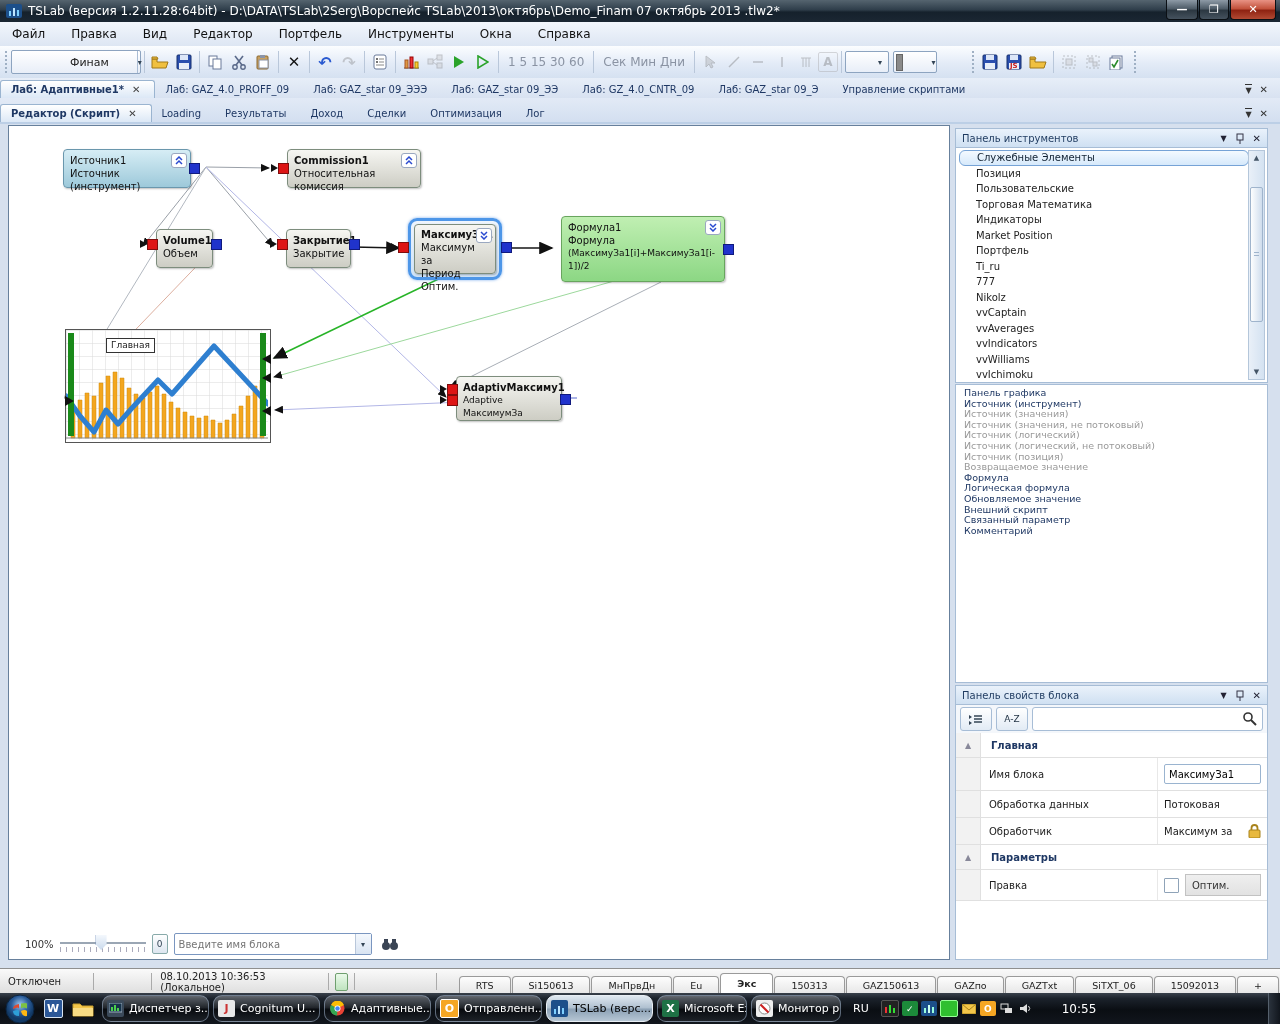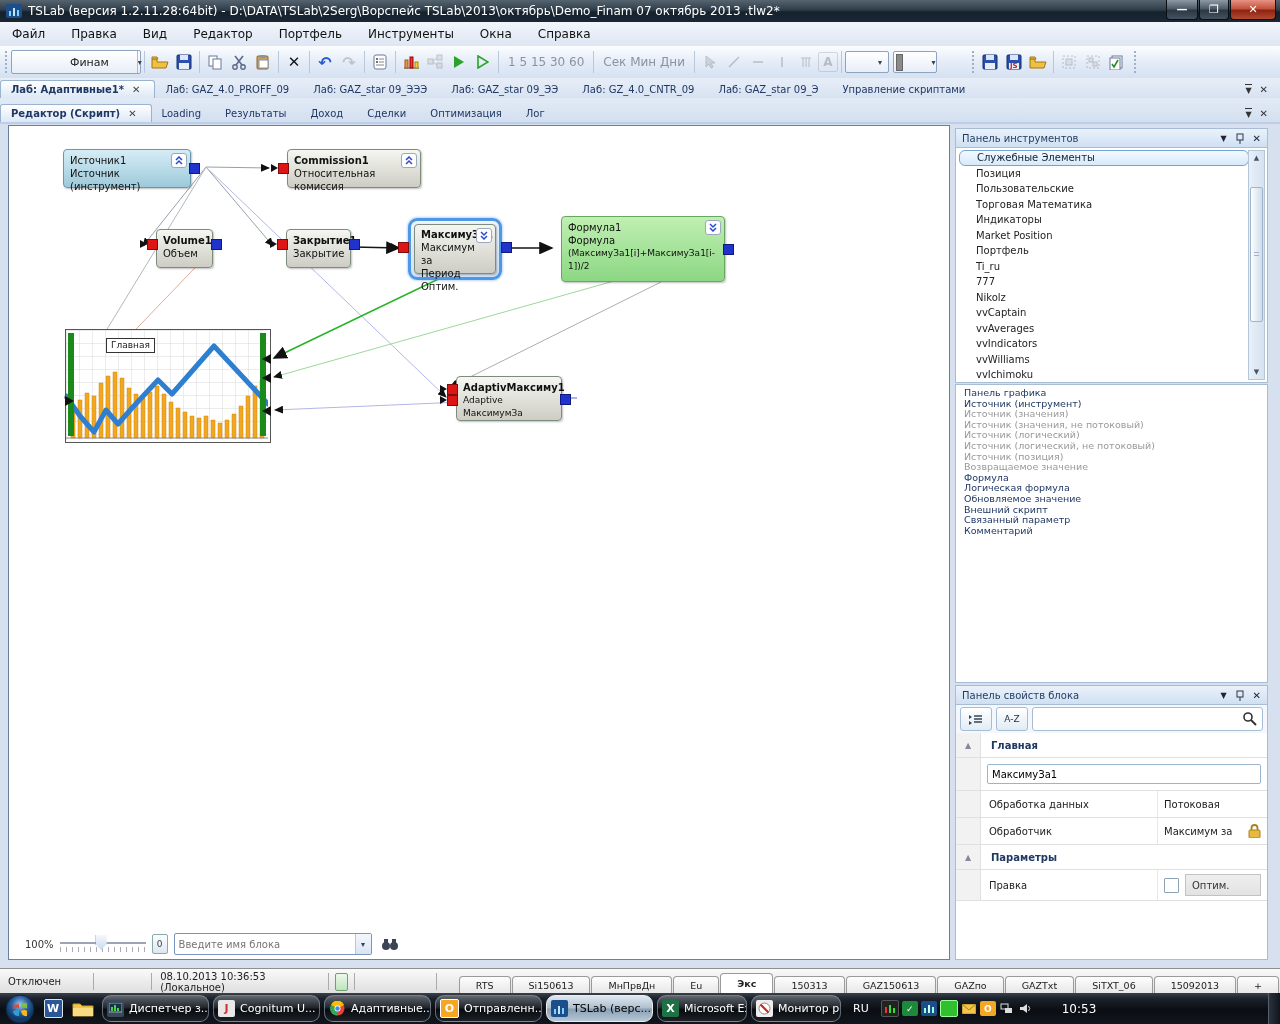--- a/index.html
+++ b/index.html
@@ -607,20 +607,21 @@
           </svg>
       </div>
     </div>
     <div class="pgrid">
       <div class="prow" style="height:24px">
         <div class="pgut">▲</div>
         <div class="psec" style="padding-left:10px">Главная</div>
       </div>
       <div class="prow" style="height:32px">
         <div class="pgut"></div>
+        <div class="plabel">Имя блока</div>
         <div class="pval">
             <input class="pinput" value="МаксимуЗа1" style="">
           </div>
       </div>
       <div class="prow" style="height:26px">
         <div class="pgut"></div>
         <div class="plabel">Обработка данных</div>
         <div class="pval">Потоковая</div>
       </div>
       <div class="prow" style="height:26px">
@@ -787,17 +788,17 @@
             <rect x="5" y="5" width="7" height="5" fill="#ddd"></rect>
           </svg>
         </span>
       <span class="trayico">
           <svg width="12" height="11">
             <polygon points="0,4 3,4 7,1 7,10 3,7 0,7" fill="#ddd"></polygon>
             <path d="M8.5 3 a3.5 3.5 0 0 1 0 5" fill="none" stroke="#ddd"></path>
           </svg>
         </span>
     </div>
-    <div style="margin-left:28px;color:#fff;font-size:12px">10:53</div>
+    <div style="margin-left:28px;color:#fff;font-size:12px">10:55</div>
     <div class="deskstrip" style="margin-left:auto"></div>
   </div>
 
 </div>
 
 </body></html>

